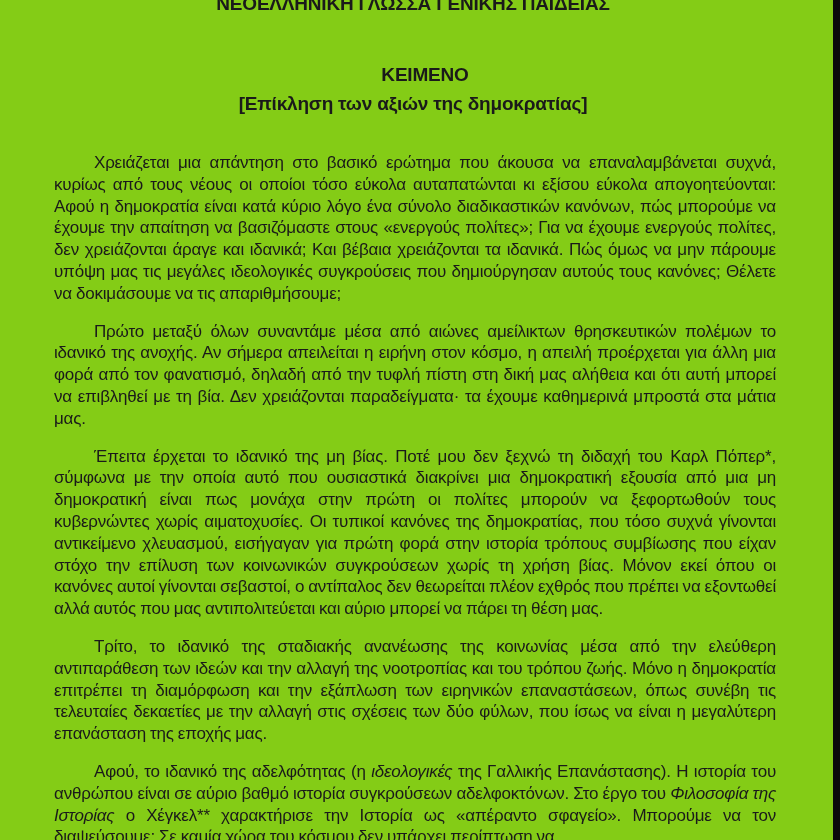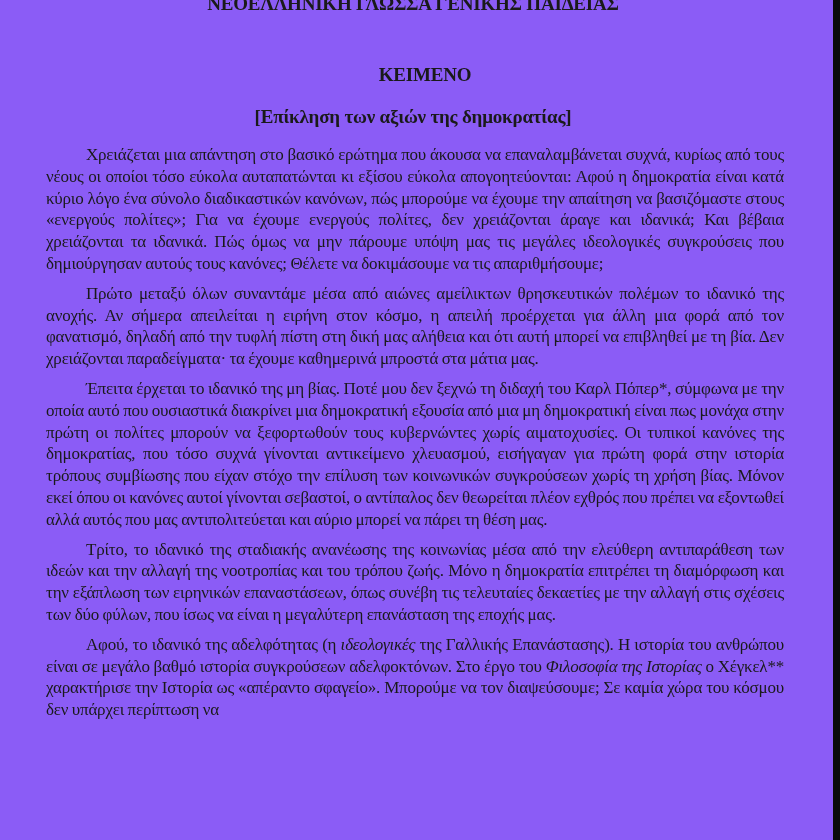--- a/index.html
+++ b/index.html
@@ -1,51 +1,51 @@
 <!DOCTYPE html>
 <html><head>
 <meta charset="utf-8">
 <style>
   html, body { margin: 0; padding: 0; background: #ffffff; }
   .page {
     position: relative;
     width: 840px;
     height: 840px;
-    background: #8b5cf6;
+    background: #84cc16;
     overflow: hidden;
-    font-family: Liberation Serif, serif;
+    font-family: Liberation Sans, sans-serif;
     color: #1a1a1a;
   }
   .hline {
     position: absolute;
     left: 0;
     width: 826px;
     text-align: center;
     font-weight: bold;
     font-size: 19px;
     line-height: 22px;
     white-space: nowrap;
     letter-spacing: -0.2px;
   }
   .hline.h-title    { top: -7px; }   
   .hline.h-pages    { top: 15px; }
   .hline.h-section  { top: 64px; margin-left: 12px; }
-  .hline.h-subtitle { top: 106px; }
+  .hline.h-subtitle { top: 93px; }
   .textbody {
     position: absolute;
     left: 38px;
     top: 136px;
     width: 754px;
     font-size: 17px;
     line-height: 21.8px;
     text-align: justify;
     letter-spacing: -0.2px;
     word-spacing: -0.5px;
   }
-  .textbody p { margin: 8px; text-indent: 40px; }
+  .textbody p { margin: 16px; text-indent: 40px; }
   .textbody p + p { margin-top: 3px; }
   .textbody em { font-style: italic; }
   .scan-edge {
     position: absolute;
     top: 0;
     right: 0;
     width: 7px;
     height: 840px;
     background: #0b0b0b;
   }
@@ -56,17 +56,17 @@
 <div class="page">
   <div class="hline h-title">ΝΕΟΕΛΛΗΝΙΚΗ ΓΛΩΣΣΑ ΓΕΝΙΚΗΣ ΠΑΙΔΕΙΑΣ</div>
   <div class="hline h-section">ΚΕΙΜΕΝΟ</div>
   <div class="hline h-subtitle">[Επίκληση των αξιών της δημοκρατίας]</div>
 
   <div class="textbody" id="textbody">
       <p><span>Χρειάζεται μια απάντηση στο βασικό ερώτημα που άκουσα να επαναλαμβάνεται συχνά, κυρίως από τους νέους οι οποίοι τόσο εύκολα αυταπατώνται κι εξίσου εύκολα απογοητεύονται: Αφού η δημοκρατία είναι κατά κύριο λόγο ένα σύνολο διαδικαστικών κανόνων, πώς μπορούμε να έχουμε την απαίτηση να βασιζόμαστε στους «ενεργούς πολίτες»; Για να έχουμε ενεργούς πολίτες, δεν χρειάζονται άραγε και ιδανικά; Και βέβαια χρειάζονται τα ιδανικά. Πώς όμως να μην πάρουμε υπόψη μας τις μεγάλες ιδεολογικές συγκρούσεις που δημιούργησαν αυτούς τους κανόνες; Θέλετε να δοκιμάσουμε να τις απαριθμήσουμε;</span></p>
       <p><span>Πρώτο μεταξύ όλων συναντάμε μέσα από αιώνες αμείλικτων θρησκευτικών πολέμων το ιδανικό της ανοχής. Αν σήμερα απειλείται η ειρήνη στον κόσμο, η απειλή προέρχεται για άλλη μια φορά από τον φανατισμό, δηλαδή από την τυφλή πίστη στη δική μας αλήθεια και ότι αυτή μπορεί να επιβληθεί με τη βία. Δεν χρειάζονται παραδείγματα· τα έχουμε καθημερινά μπροστά στα μάτια μας.</span></p>
       <p><span>Έπειτα έρχεται το ιδανικό της μη βίας. Ποτέ μου δεν ξεχνώ τη διδαχή του Καρλ Πόπερ*, σύμφωνα με την οποία αυτό που ουσιαστικά διακρίνει μια δημοκρατική εξουσία από μια μη δημοκρατική είναι πως μονάχα στην πρώτη οι πολίτες μπορούν να ξεφορτωθούν τους κυβερνώντες χωρίς αιματοχυσίες. Οι τυπικοί κανόνες της δημοκρατίας, που τόσο συχνά γίνονται αντικείμενο χλευασμού, εισήγαγαν για πρώτη φορά στην ιστορία τρόπους συμβίωσης που είχαν στόχο την επίλυση των κοινωνικών συγκρούσεων χωρίς τη χρήση βίας. Μόνον εκεί όπου οι κανόνες αυτοί γίνονται σεβαστοί, ο αντίπαλος δεν θεωρείται πλέον εχθρός που πρέπει να εξοντωθεί αλλά αυτός που μας αντιπολιτεύεται και αύριο μπορεί να πάρει τη θέση μας.</span></p>
       <p><span>Τρίτο, το ιδανικό της σταδιακής ανανέωσης της κοινωνίας μέσα από την ελεύθερη αντιπαράθεση των ιδεών και την αλλαγή της νοοτροπίας και του τρόπου ζωής. Μόνο η δημοκρατία επιτρέπει τη διαμόρφωση και την εξάπλωση των ειρηνικών επαναστάσεων, όπως συνέβη τις τελευταίες δεκαετίες με την αλλαγή στις σχέσεις των δύο φύλων, που ίσως να είναι η μεγαλύτερη επανάσταση της εποχής μας.</span></p>
-      <p><span>Αφού, το ιδανικό της αδελφότητας (η </span><em>ιδεολογικές</em><span> της Γαλλικής Επανάστασης). Η ιστορία του ανθρώπου είναι σε μεγάλο βαθμό ιστορία συγκρούσεων αδελφοκτόνων. Στο έργο του </span><em>Φιλοσοφία της Ιστορίας</em><span> ο Χέγκελ** χαρακτήρισε την Ιστορία ως «απέραντο σφαγείο». Μπορούμε να τον διαψεύσουμε; Σε καμία χώρα του κόσμου δεν υπάρχει περίπτωση να</span></p>
+      <p><span>Αφού, το ιδανικό της αδελφότητας (η </span><em>ιδεολογικές</em><span> της Γαλλικής Επανάστασης). Η ιστορία του ανθρώπου είναι σε αύριο βαθμό ιστορία συγκρούσεων αδελφοκτόνων. Στο έργο του </span><em>Φιλοσοφία της Ιστορίας</em><span> ο Χέγκελ** χαρακτήρισε την Ιστορία ως «απέραντο σφαγείο». Μπορούμε να τον διαψεύσουμε; Σε καμία χώρα του κόσμου δεν υπάρχει περίπτωση να</span></p>
     </div>
 
   <div class="scan-edge"></div>
 </div>
 
 </body></html>

